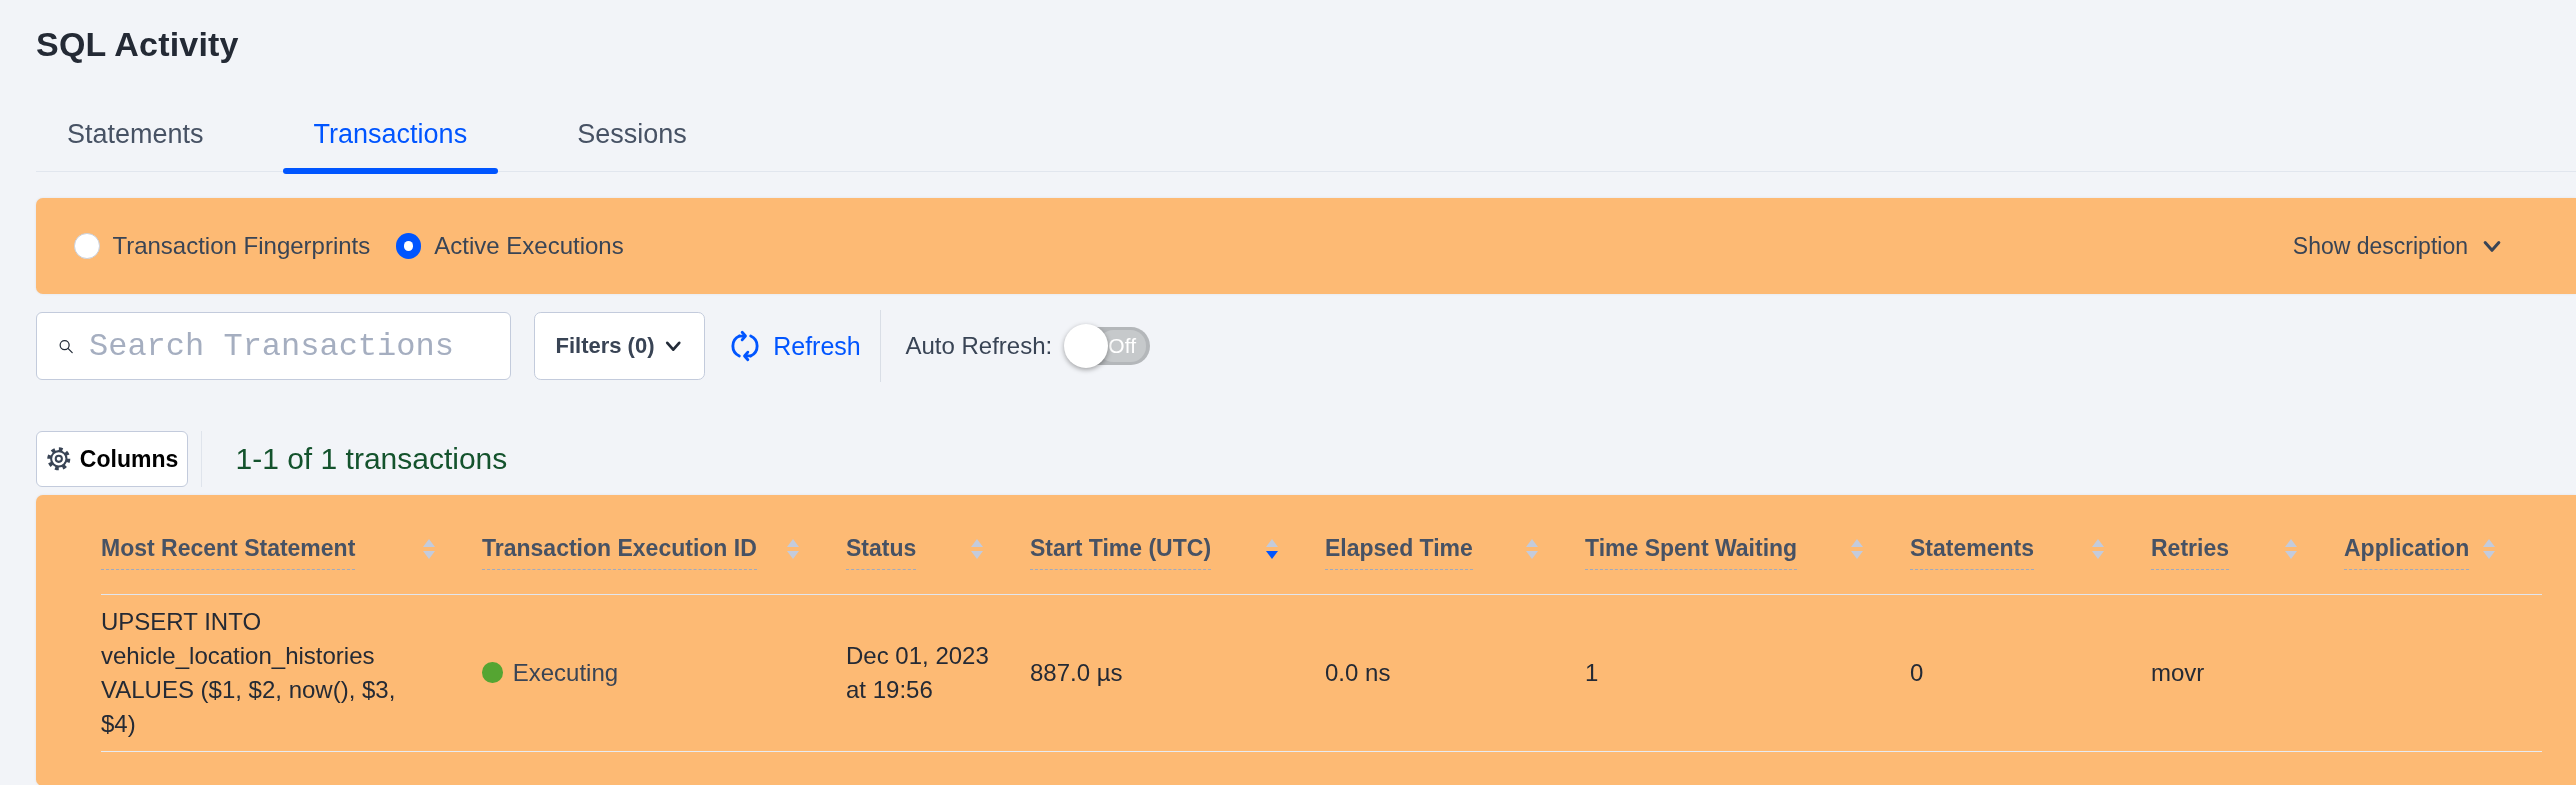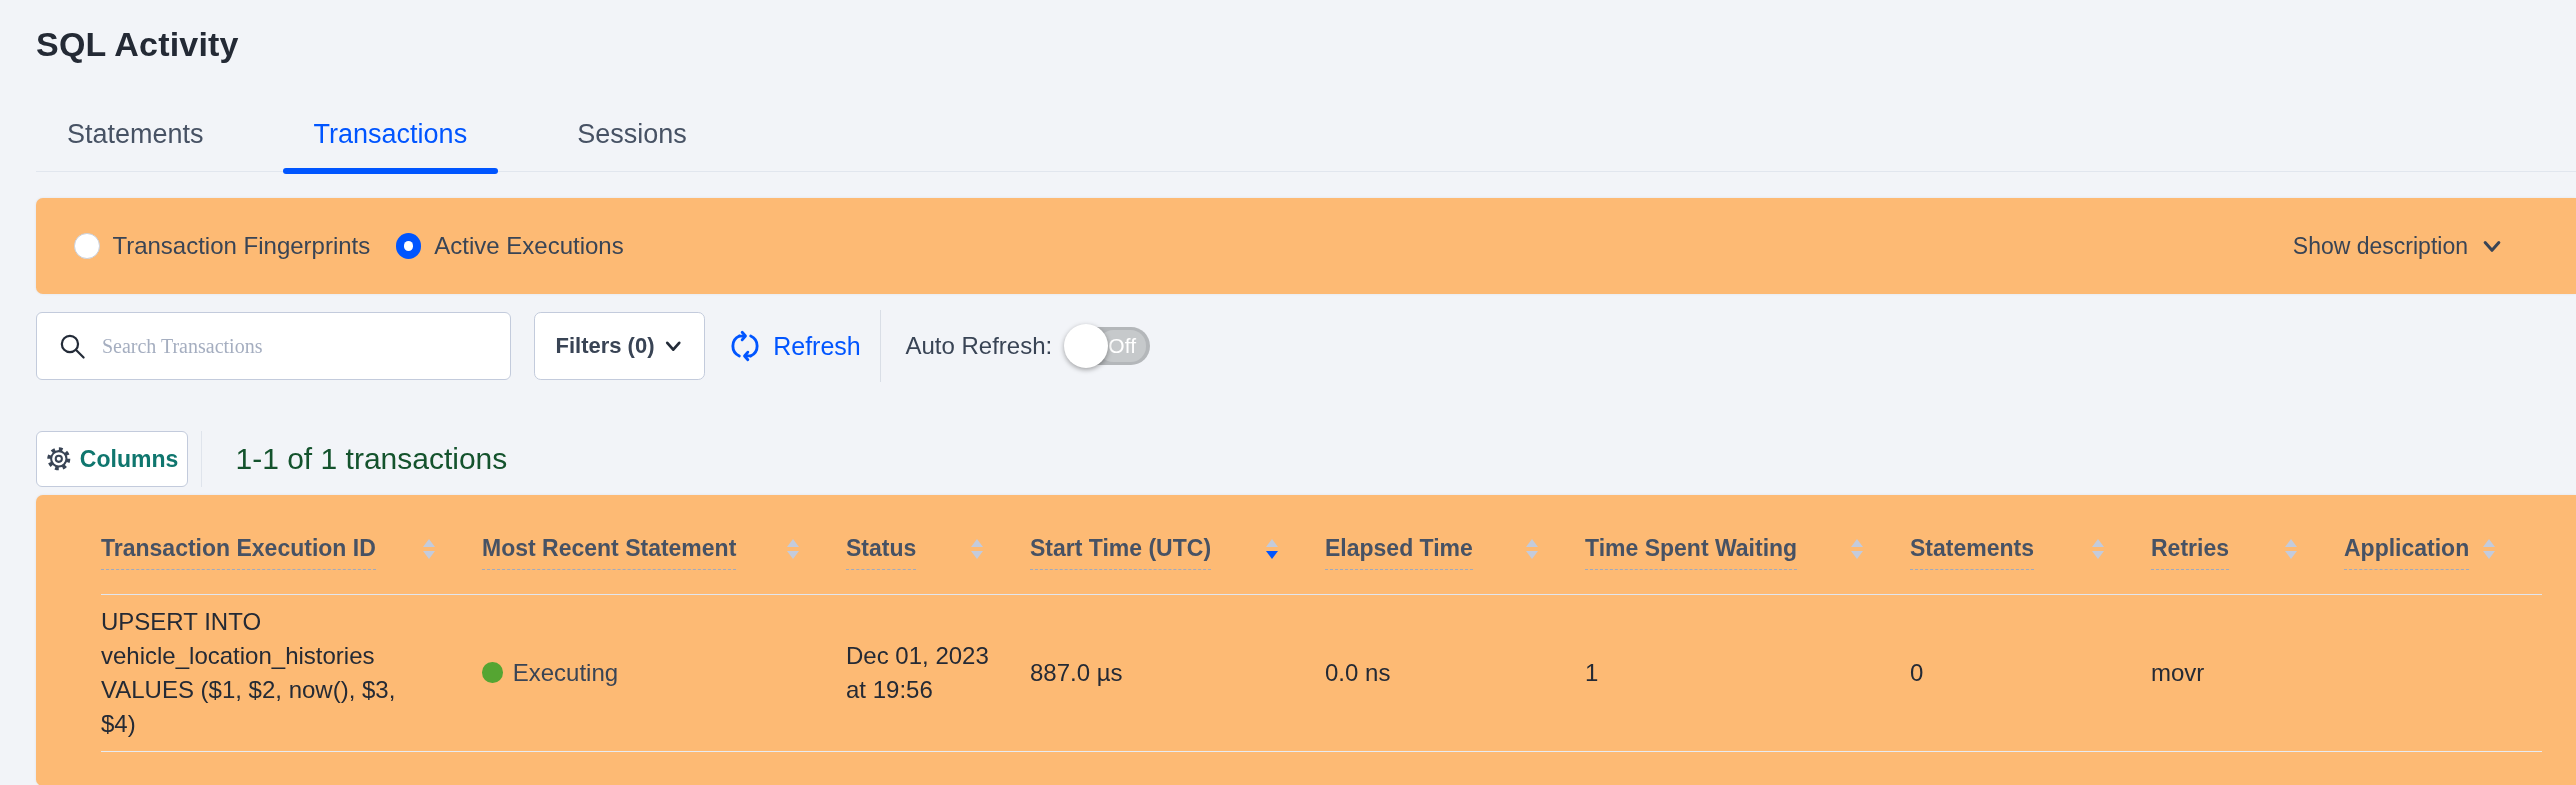--- a/index.html
+++ b/index.html
@@ -28,38 +28,38 @@
   .radio-circle.selected { background:#0055ff; border:none; }
   .radio-circle.selected::after { content:""; position:absolute; left:50%; top:50%; width:9.4px; height:9.4px; margin:-4.7px 0 0 -4.7px; border-radius:50%; background:#fff; }
   .radio-label { font-size:24px; color:#394455; }
   .show-description { margin-left:auto; display:flex; align-items:center; cursor:pointer; }
   .show-description span { font-size:23px; color:#394455; }
   .show-description svg { margin-left:12px; }
 
   
   .controls-row { margin-top:18px; display:flex; align-items:center; height:68px; }
   .search-box { width:475px; height:68px; background:#fff; border:1.7px solid #c3cbdc; border-radius:6px; display:flex; align-items:center; padding:0 17px 0 20.5px; }
-  .search-box input { border:none; outline:none; flex:1; font-size:20px; font-family:Liberation Serif, serif; color:#8b5cf6; background:transparent; margin-left:15.4px; }
+  .search-box input { border:none; outline:none; flex:1; font-size:32px; font-family:Liberation Mono, monospace; color:#8b5cf6; background:transparent; margin-left:15.4px; }
   .search-box input::placeholder { color:#a5aec0; }
   .filters-btn { margin-left:23px; width:171px; height:68px; background:#fff; border:1.7px solid #c3cbdc; border-radius:6.8px; display:flex; align-items:center; justify-content:center; cursor:pointer; }
   .filters-btn span { font-size:22px; font-weight:700; color:#394455; }
   .filters-btn svg { margin-left:8.5px; }
   .asof-text { margin-left:21.3px; font-size:25px; color:#475264; }
   .refresh-wrap { display:flex; align-items:center; margin-left:22px; cursor:pointer; }
   .refresh-wrap span { margin-left:10.2px; font-size:25px; color:#0055ff; }
   .v-sep { width:1.7px; height:72px; background:#d9dee6; margin-left:19px; }
   .auto-refresh-label { margin-left:24px; font-size:24px; color:#394455; }
   .toggle { margin-left:13.7px; position:relative; width:84px; height:38px; background:#b4b7ba; border-radius:19px; cursor:pointer; }
   .toggle-off-pill { position:absolute; left:32px; top:3.4px; right:3.4px; bottom:3.4px; background:#c6c9cb; border-radius:15.4px; display:flex; align-items:center; justify-content:center; color:#ffffff; font-size:21px; }
   .toggle-knob { position:absolute; left:-1.7px; top:-3.4px; width:44px; height:44px; border-radius:50%; background:#ffffff; box-shadow:0 1.7px 5.1px rgba(0,0,0,.35); }
 
   
   .table-toolbar { margin-top:51px; display:flex; align-items:center; height:56px; }
   .columns-btn { width:152px; height:56px; background:#fff; border:1.7px solid #c3cbdc; border-radius:6px; display:flex; align-items:center; justify-content:center; cursor:pointer; }
-  .columns-btn span { font-size:23px; font-weight:700; color:#0f766e; margin-left:8.5px; }
+  .columns-btn span { font-size:23px; font-weight:700; color:#000000; margin-left:8.5px; }
   .toolbar-sep { width:1.7px; height:56px; background:#dfe4ec; margin-left:12.8px; }
   .result-count { margin-left:33px; font-size:30px; color:#14532d; }
 
   
   .table-card { margin-top:7.7px; height:291px; padding-left:65px; padding-right:34px; }
   .thead, .trow { display:grid; grid-template-columns:381px 364px 184px 295px 260px 325px 241px 193px 1fr; }
   .thead { height:100px; border-bottom:1.7px solid #e1e6ee; }
   .th { position:relative; padding-top:41px; }
   .th-label { display:inline-block; font-size:23px; font-weight:700; color:#475264; line-height:25.6px; padding-bottom:7.7px; border-bottom:1.7px dashed #9faabe; cursor:pointer; }
   .sort-arrows { position:absolute; right:47px; top:44px; display:flex; flex-direction:column; align-items:center; cursor:pointer; }
@@ -161,28 +161,28 @@
       </svg>
       <span>Columns</span>
     </div>
     <div class="toolbar-sep"></div>
     <div class="result-count">1-1 of 1 transactions</div>
   </div>
 
   <div class="card table-card">
     <div class="thead">
       <div class="th">
+        <span class="th-label">Most Recent Statement</span>
+        <span class="sort-arrows">
+            <span class="arr-up"></span>
+            <span class="arr-down"></span>
+          </span>
+      </div>
+      <div class="th">
         <span class="th-label">Transaction Execution ID</span>
-        <span class="sort-arrows">
-            <span class="arr-up"></span>
-            <span class="arr-down"></span>
-          </span>
-      </div>
-      <div class="th">
-        <span class="th-label">Most Recent Statement</span>
         <span class="sort-arrows">
             <span class="arr-up"></span>
             <span class="arr-down"></span>
           </span>
       </div>
       <div class="th">
         <span class="th-label">Status</span>
         <span class="sort-arrows">
             <span class="arr-up"></span>
             <span class="arr-down"></span>

